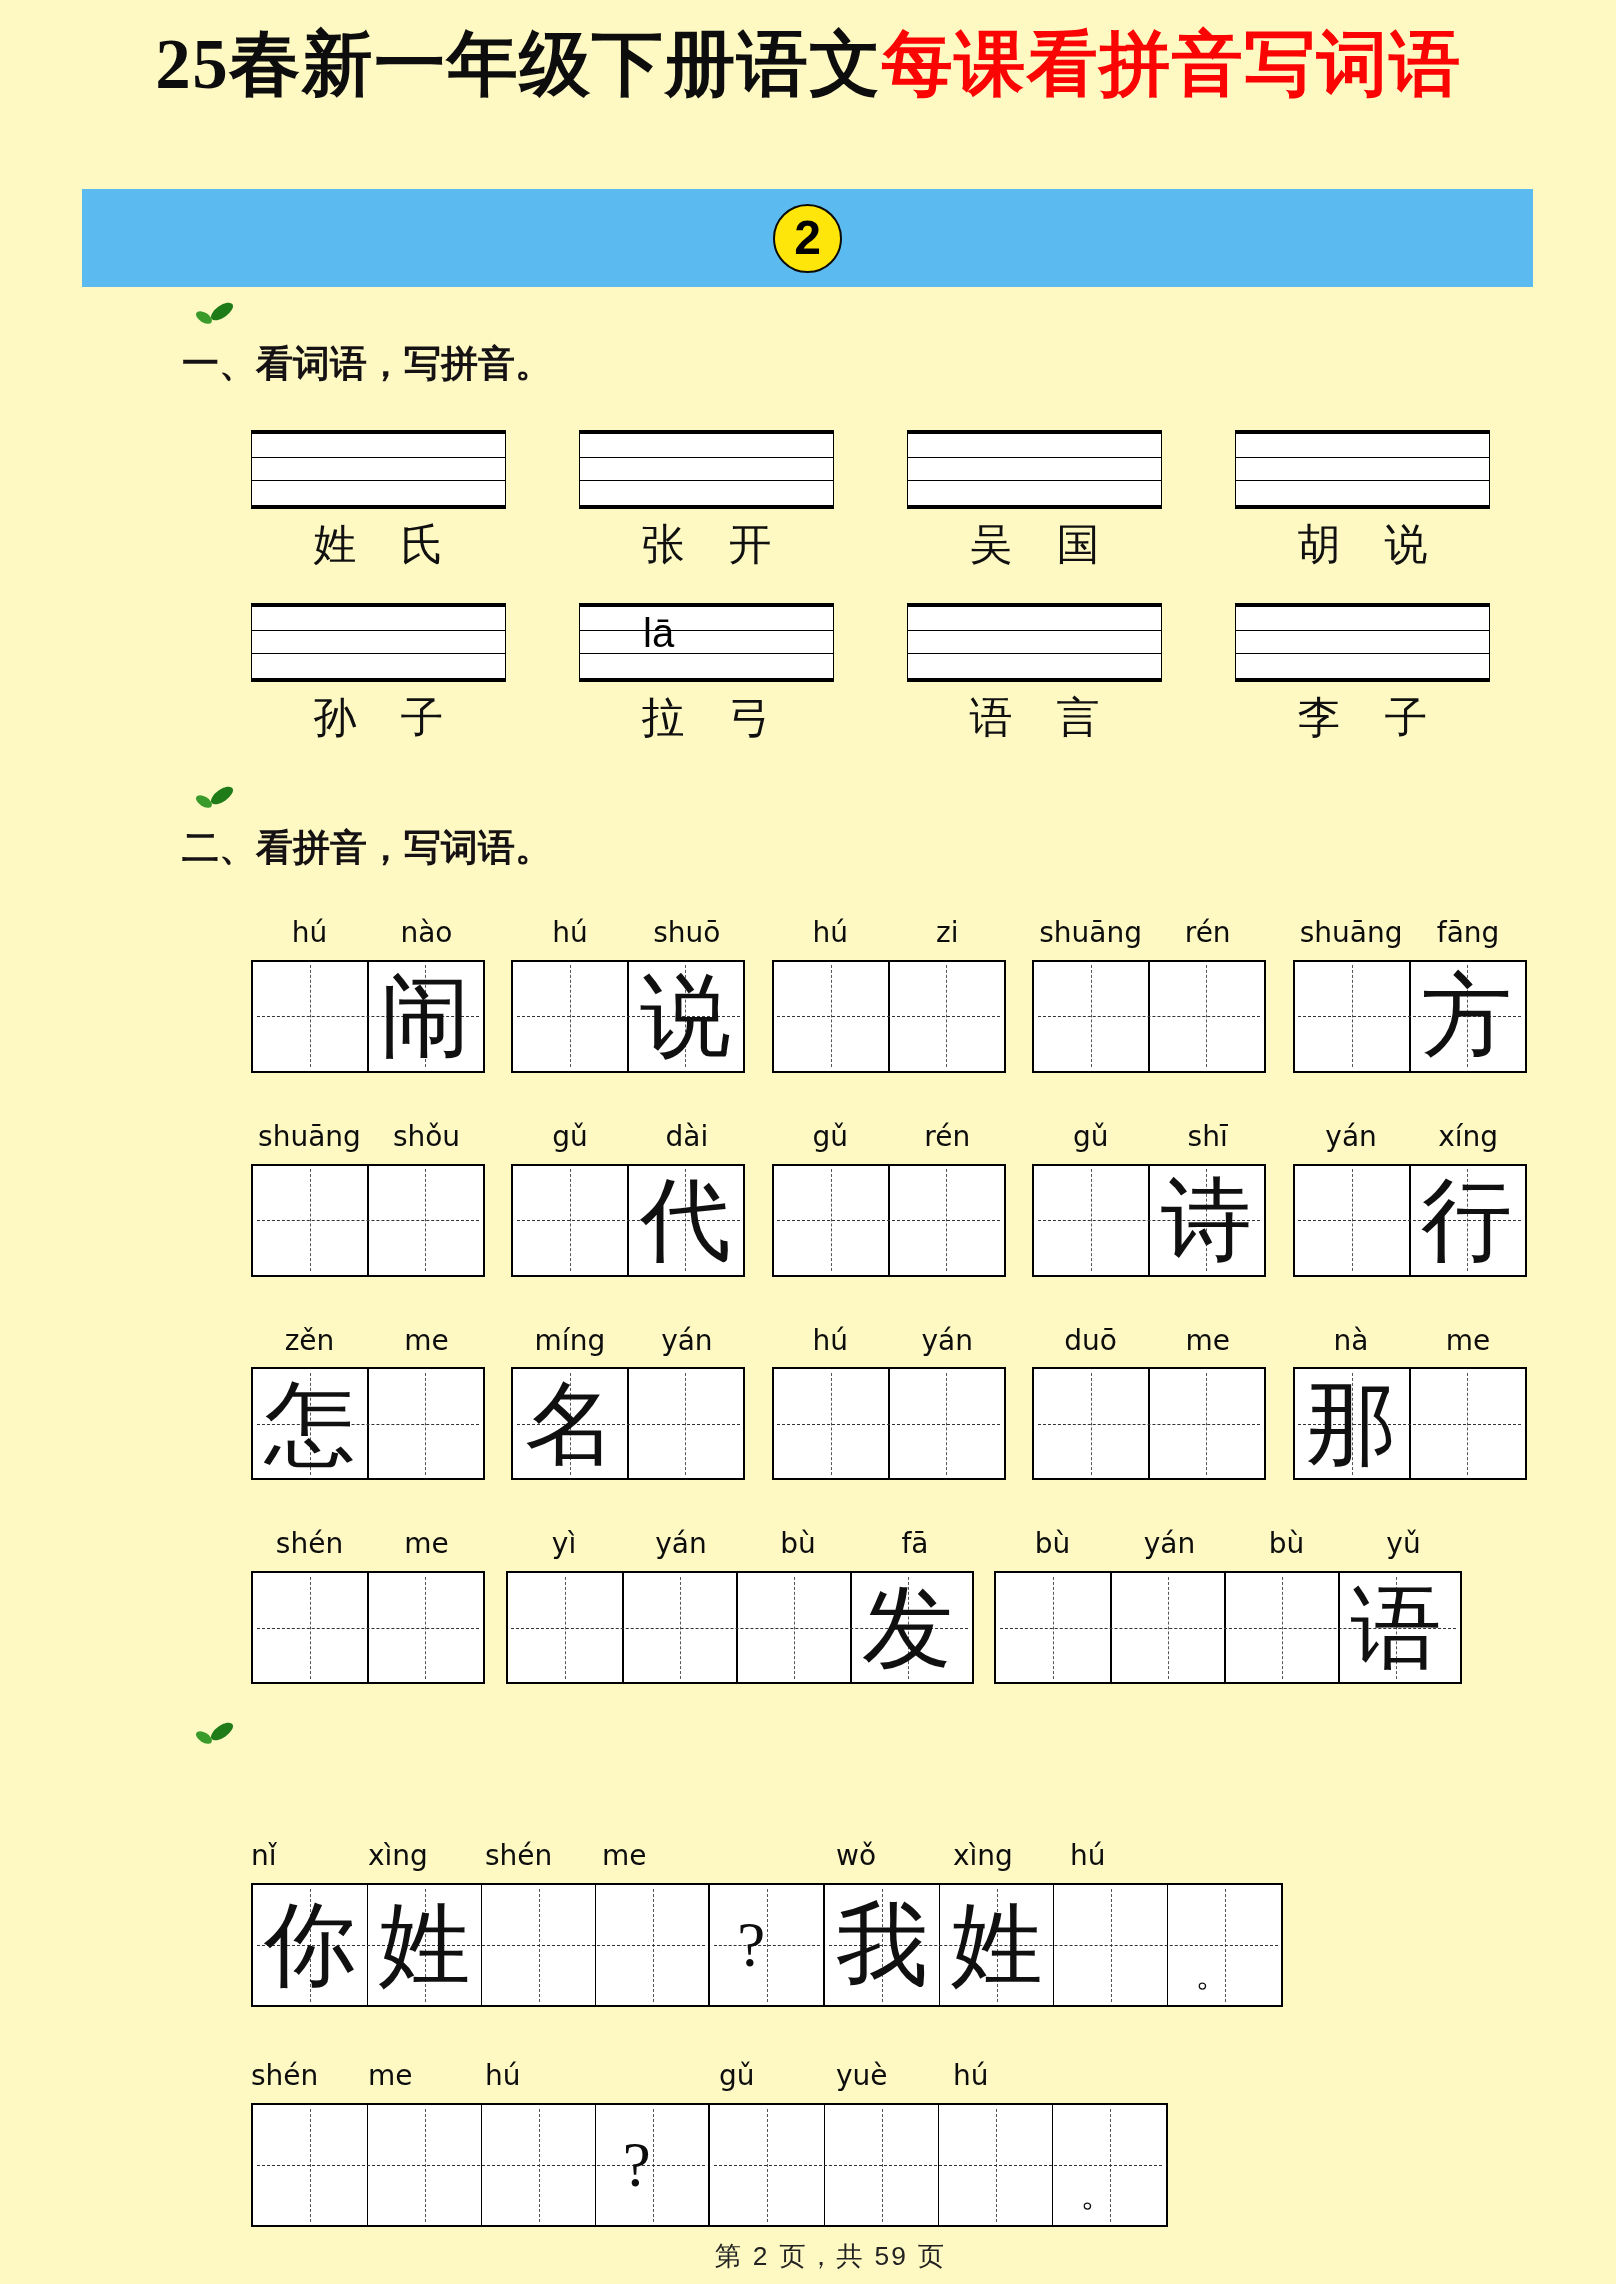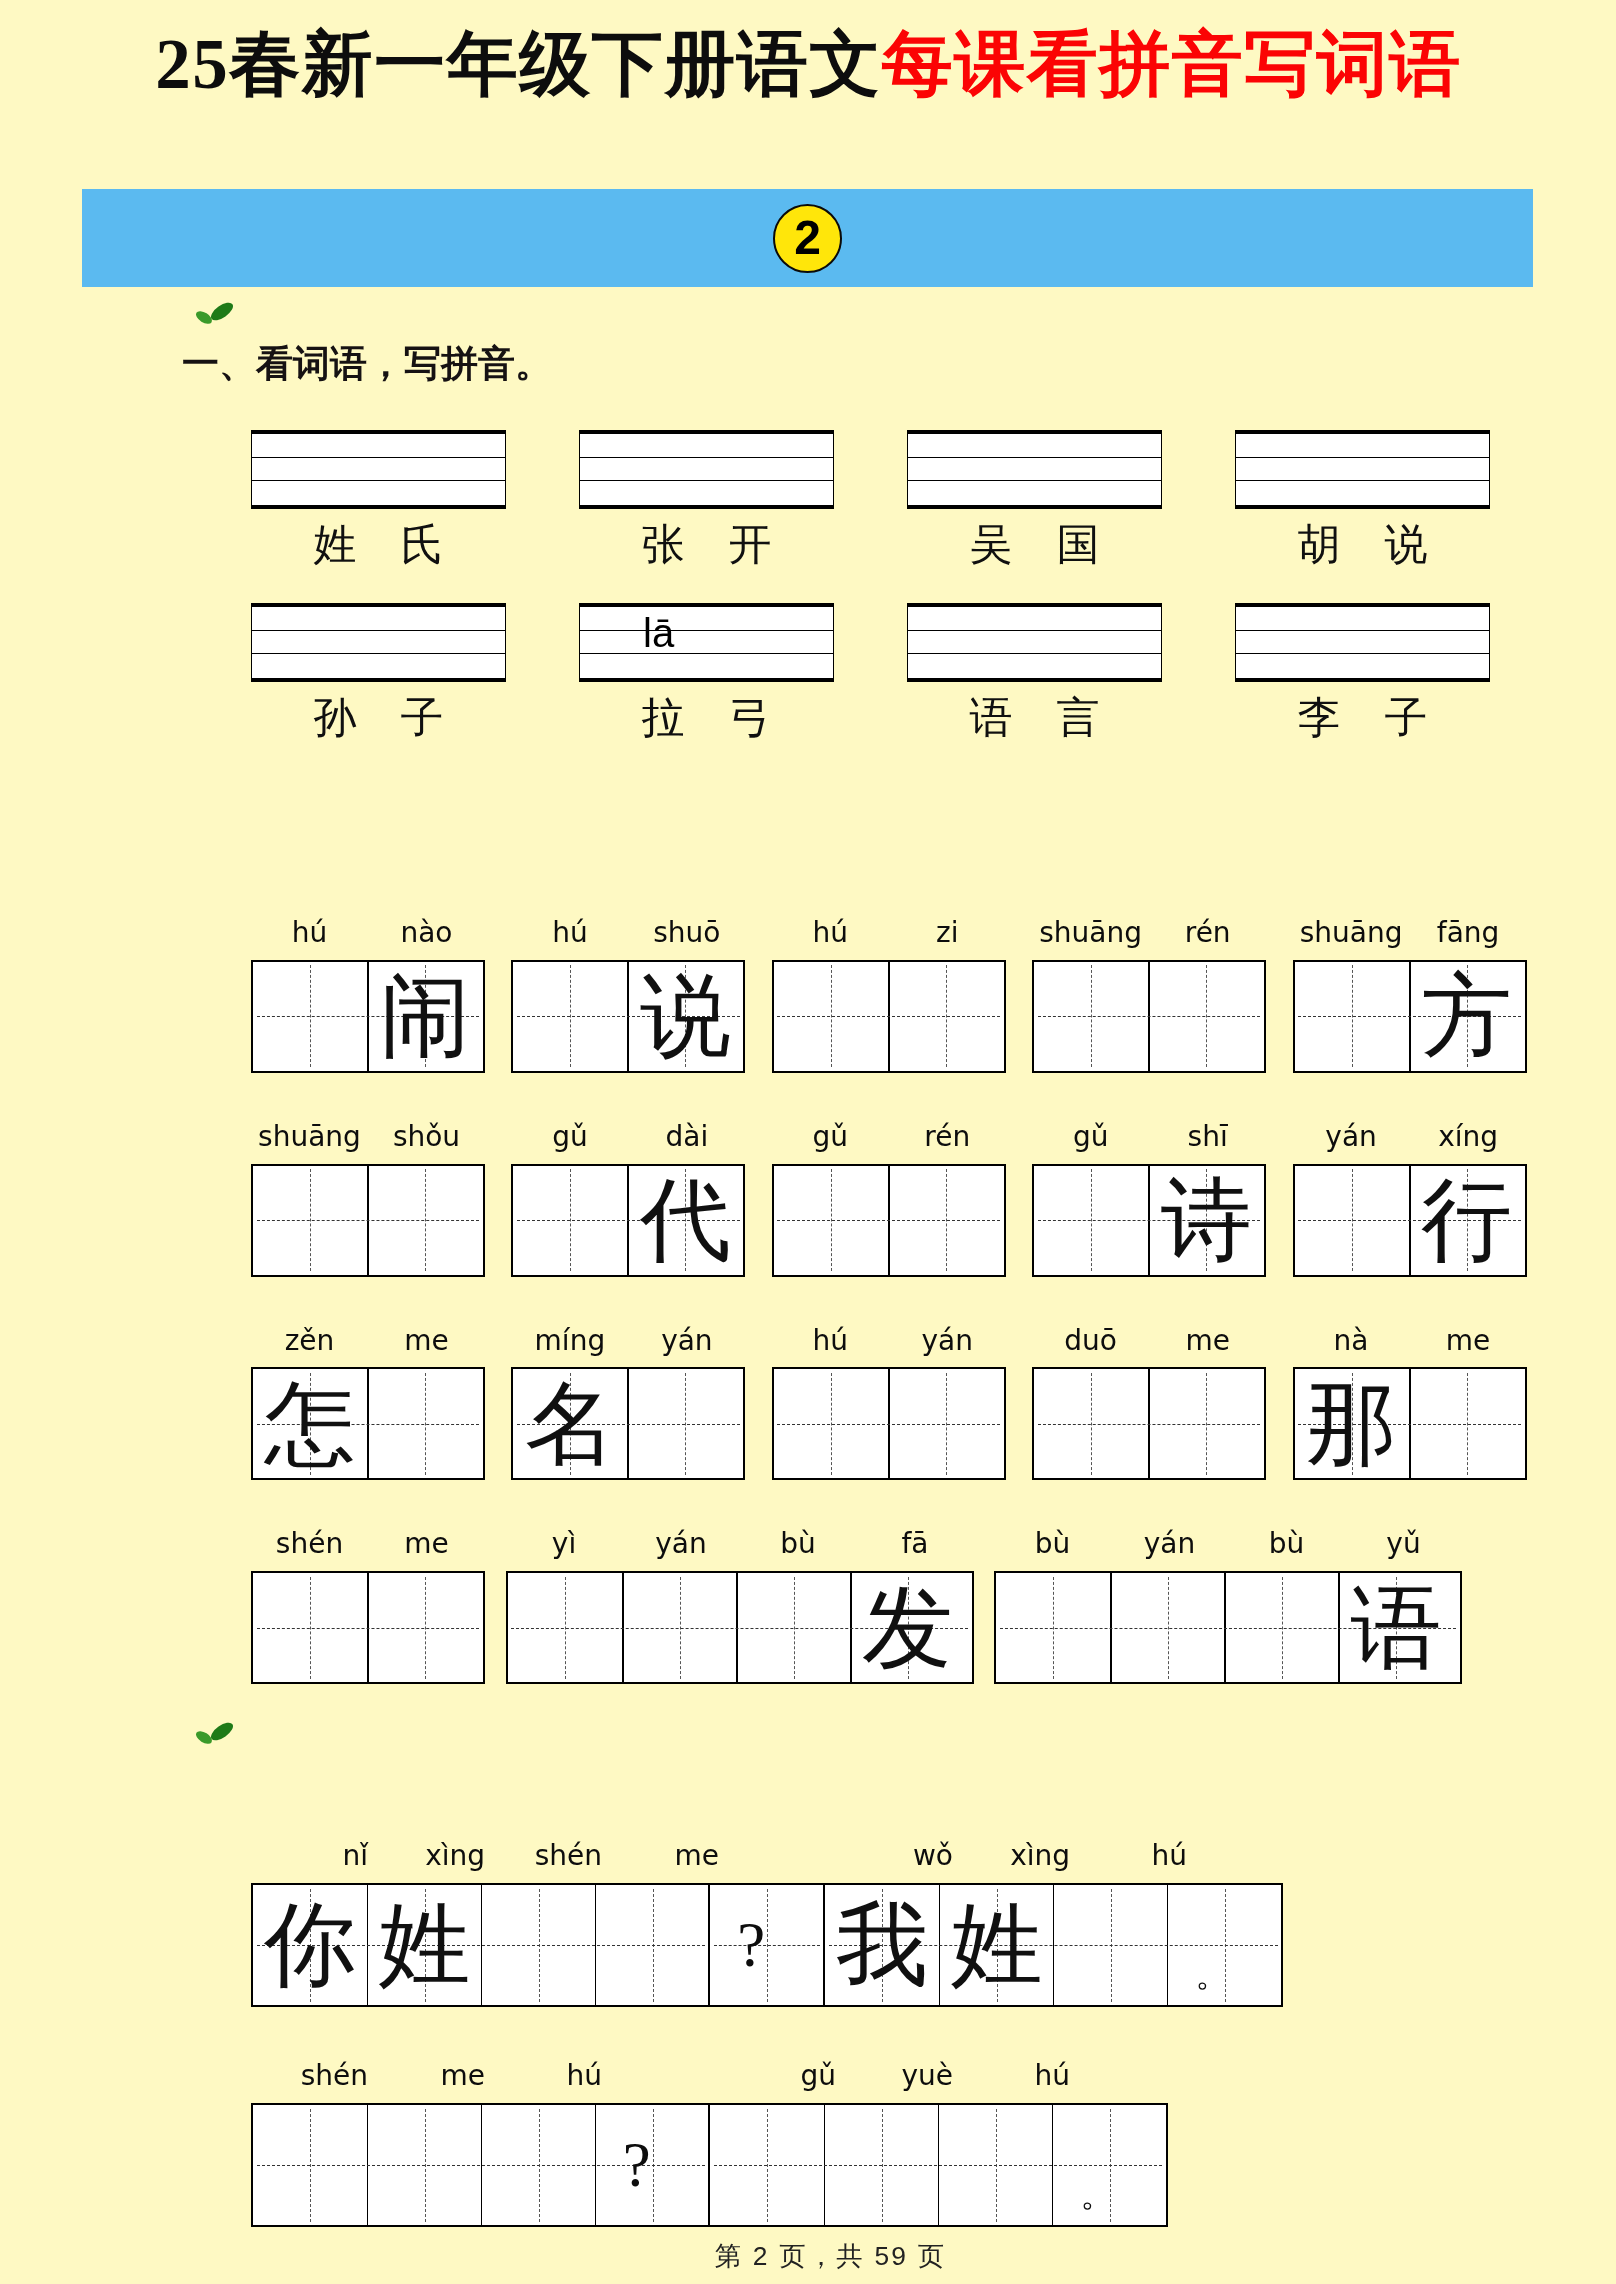--- a/index.html
+++ b/index.html
@@ -66,21 +66,21 @@
   .vdash{position:absolute;left:50%;top:3.7px;bottom:3.7px;border-left:1.5px dashed var(--dash);}
   .hdash{position:absolute;left:3.7px;right:3.7px;top:50%;border-top:1.5px dashed #333;z-index:1;}
   .answer{position:absolute;left:50%;top:50%;transform:translate(-50%,-50%);
     font-size:91px;line-height:1;z-index:2;white-space:nowrap;}
 
   
   .s3-line{position:absolute;left:251px;}
   #s3-line0{top:1835px;}
   #s3-line1{top:2055px;}
   .s3-pinyin{display:flex;height:41px;margin-bottom:7.3px;}
-  .s3-syl{width:117px;text-align:right;font-size:28px;line-height:41px;
+  .s3-syl{width:117px;text-align:left;font-size:28px;line-height:41px;
     font-family:"DejaVu Sans",sans-serif;white-space:nowrap;}
   .s3-strip{display:flex;}
   .s3-group{position:relative;display:flex;border:2.9px solid #000;background:#fff;}
   .s3-group + .s3-group{margin-left:-2.9px;}
   .s3-cell{position:relative;width:114px;height:120px;}
   .s3-cell.sep{border-left:1.5px solid #000;}
   .cellchar{position:absolute;left:50%;top:50%;transform:translate(-50%,-50%);
     font-size:92px;line-height:1;z-index:2;}
   .qmark{position:absolute;left:36%;top:50%;transform:translate(-50%,-50%);
     font-size:63px;z-index:2;font-family:cursive,serif;}
@@ -201,20 +201,31 @@
           <div class="staff-band line"></div>
           <div class="staff-band"></div>
         </div>
         <div class="s1-word kai">
           <span>李</span>
           <span>子</span>
         </div>
       </div>
     </div>
 
+  <div class="sec-head" id="h2">
+    <svg class="sprout" viewBox="0 0 60 44">
+      <g transform="rotate(32 16 24)">
+          <ellipse cx="16" cy="24" rx="12" ry="6.5" fill="var(--leaf-green)"></ellipse>
+        </g>
+      <g transform="rotate(-35 40 16)">
+          <ellipse cx="40" cy="16" rx="17" ry="8" fill="var(--leaf-dark)"></ellipse>
+        </g>
+    </svg>
+    <span>二、看拼音，写词语。</span>
+  </div>
   <div id="s2-rows">
       <div class="s2-row">
         <div class="s2-item">
           <div class="s2-pinyin">
             <div class="s2-syl">hú</div>
             <div class="s2-syl">nào</div>
           </div>
           <div class="s2-box">
             <div class="hdash"></div>
             <div class="s2-cell">

